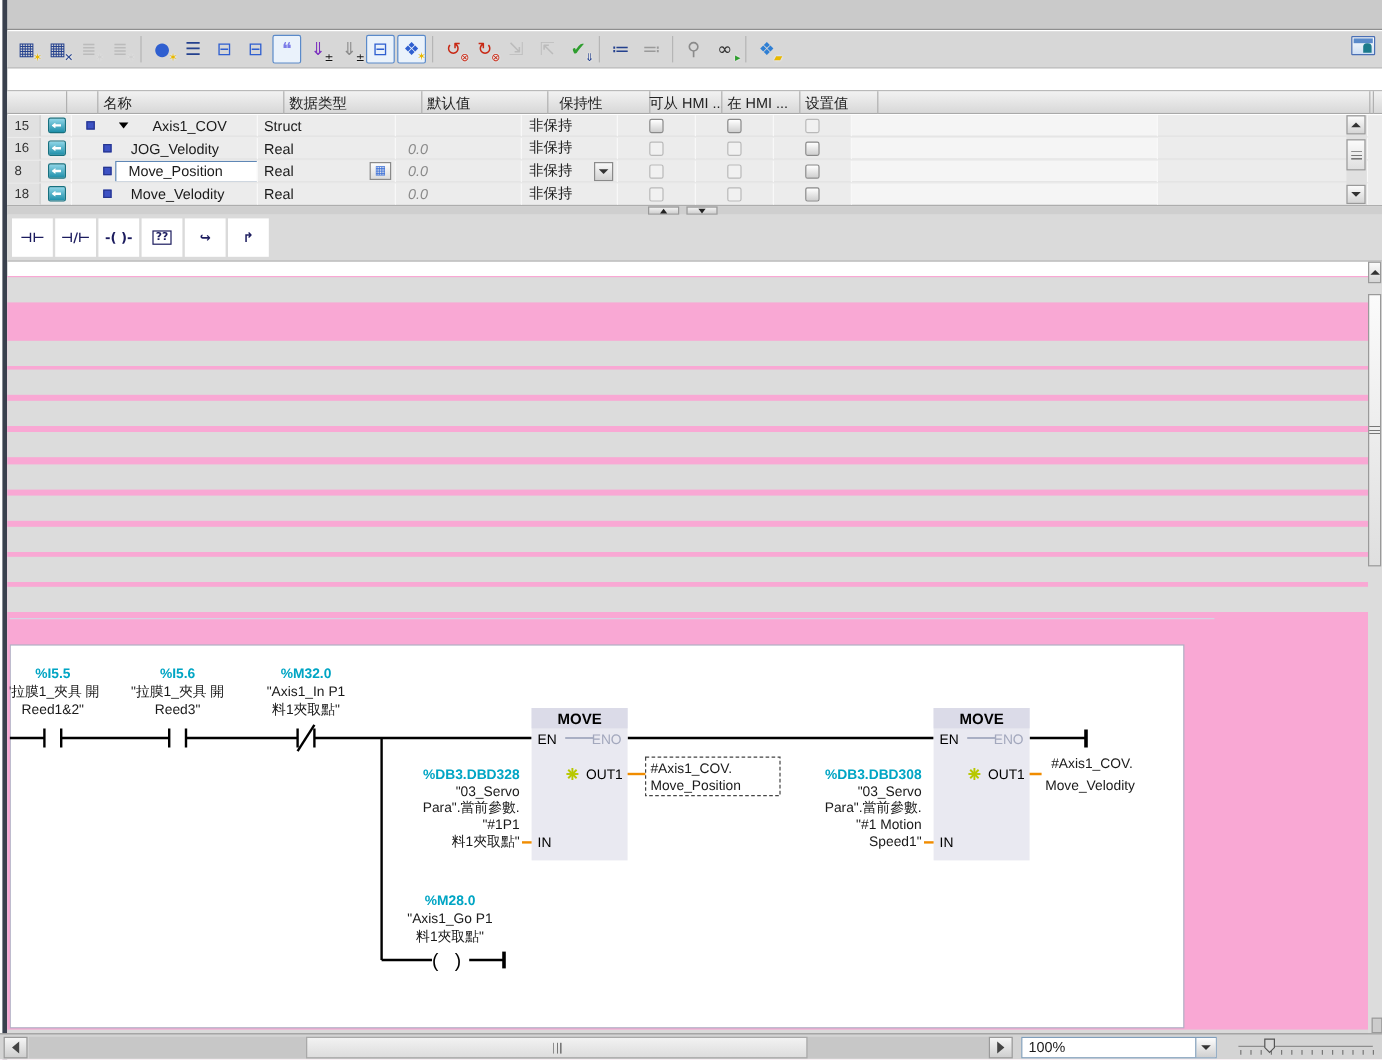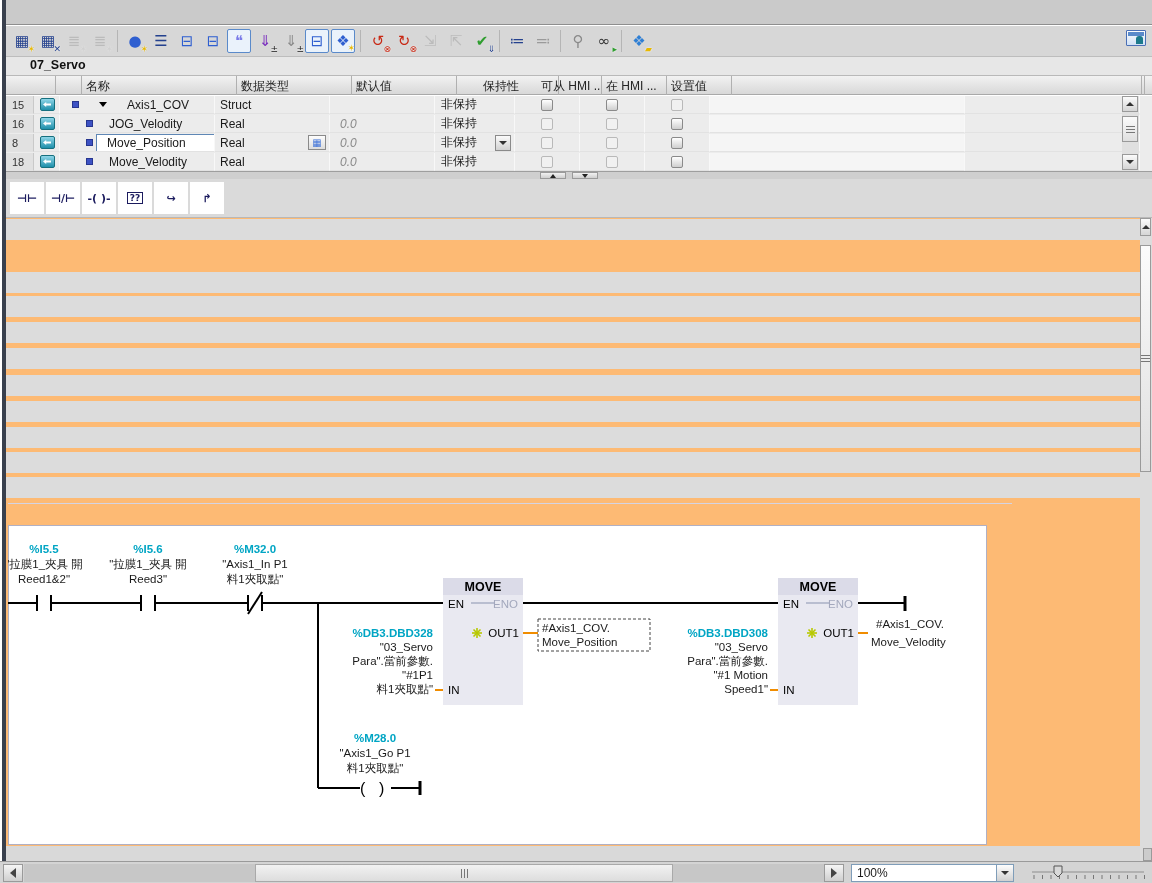--- a/index.html
+++ b/index.html
@@ -79,21 +79,21 @@
   .grip-v{ width:7px; height:9px; background:repeating-linear-gradient(90deg,#777 0 1px,transparent 1px 3px);}
 
   
   #lad-toolbar{ left:6px; top:179px; width:1146px; height:39px; background:#dadada; border-bottom:1px solid #b8b8b8;
                 display:flex; align-items:center; padding-left:4px; gap:2px;}
   .lad-btn{ width:34px; height:32px; background:#fff; display:flex; align-items:center; justify-content:center;
             font-size:11px; font-weight:bold; color:#1b1b5e; font-family:"DejaVu Sans",sans-serif;}
   .lad-btn .qbox{ border:1px solid #1b1b5e; padding:0 2px; font-size:9px;}
 
   
-  #editor{ left:6px; top:218px; width:1134px; height:643px; background:#fdba74;}
+  #editor{ left:6px; top:230px; width:1134px; height:643px; background:#f9a8d4;}
   .stripe{ position:absolute; left:0; width:1134px; height:21px; background:#dcdcdc;}
   #faint-line{ position:absolute; left:2px; top:285px; width:1004px; height:1px; background:#d4d4e4;}
   #editor-bottom-strip{ position:absolute; left:0; top:628px; width:1134px; height:15px; background:#d9d9d9;}
 
   
   #ed-vscroll{ left:1140px; top:218px; width:12px; height:643px; background:#dcdcdc;}
   #ed-vscroll .sc-btn{ width:11px; height:18px;}
   #ed-vscroll .sc-thumb{ width:11px;}
 
   
@@ -217,31 +217,28 @@
         <span class="badge" style="color: rgb(47, 158, 47);">▸</span>
       </div>
       <div class="tb-sep"></div>
       <div class="tb-icon">
         <span style="color: rgb(47, 127, 212);">❖</span>
         <span class="badge" style="color: rgb(232, 184, 0);">▰</span>
       </div>
     </div>
   <div class="abs" id="detach-icon"></div>
 
-  <div class="abs" id="panel-title-row">
-    <div class="abs" id="panel-title">07_Servo</div>
-  </div>
 
   <div class="abs" id="table-header">
     <div class="hcell" style="left:0;width:28px"></div>
     <div class="hcell" style="left:28px;width:26px"></div>
     <div class="hcell" style="left:54px;width:155px">名称</div>
     <div class="hcell" style="left:209px;width:115px">数据类型</div>
     <div class="hcell" style="left:324px;width:105px">默认值</div>
-    <div class="hcell" style="left:451px;width:80px">保持性</div>
+    <div class="hcell" style="left:434px;width:80px">保持性</div>
     <div class="hcell" style="left:509px;width:65px">可从 HMI ...</div>
     <div class="hcell" style="left:574px;width:65px">在 HMI ...</div>
     <div class="hcell" style="left:639px;width:65px">设置值</div>
     <div class="hcell" style="left:959px;width:155px"></div>
     <div class="hcell" style="left:1116px;width:20px;border-left:1px solid #b0b0b0"></div>
   </div>
 
   <div class="abs" id="table-rows">
       <div class="t-row" style="top: 0px; text-decoration: underline;">
         <div class="tcell numc" style="left: 0px; width: 28px;">15</div>

